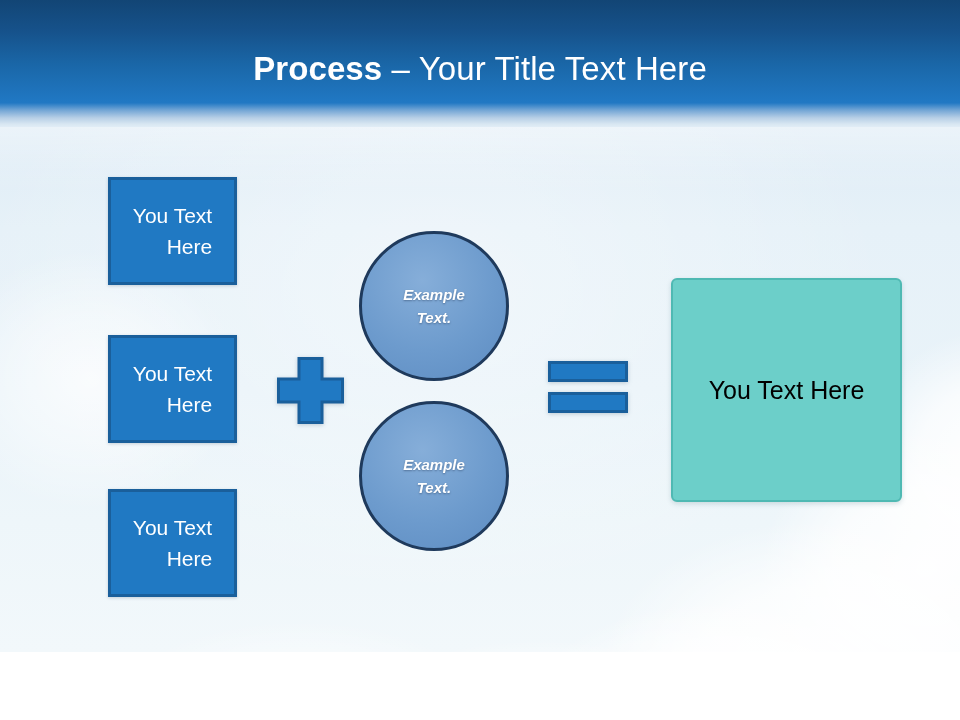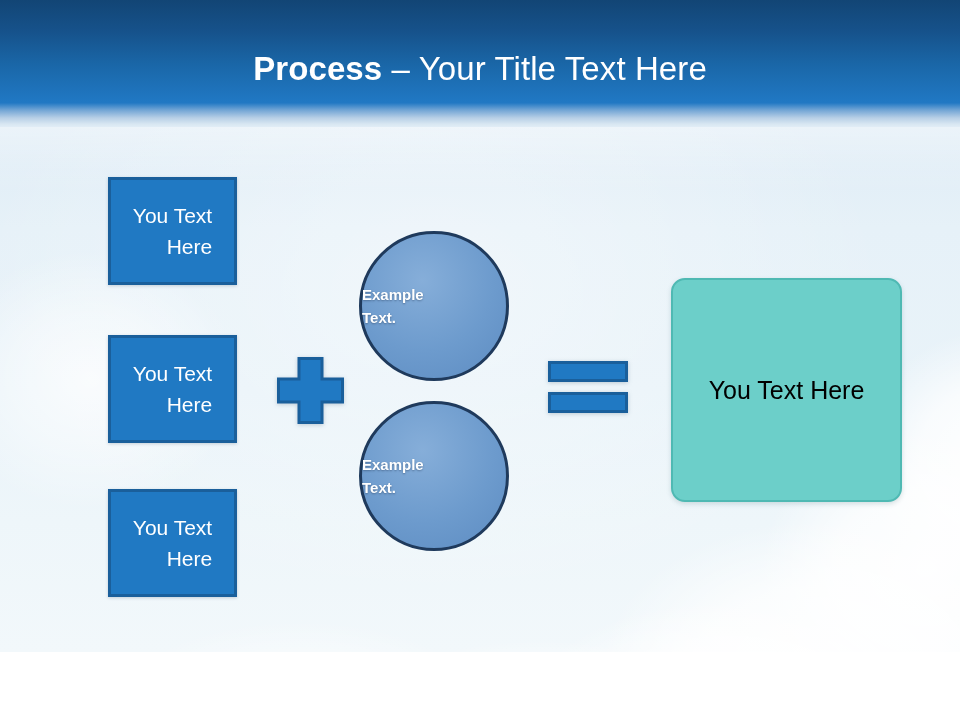--- a/index.html
+++ b/index.html
@@ -113,25 +113,26 @@
 
   
   .circle {
     position: absolute;
     border-radius: 50%;
     background: radial-gradient(circle at 42% 32%, #86aed9 0%, #6d9bcd 55%, #5d8cc2 100%);
     border: 3px solid #1f3a5c;
     box-sizing: border-box;
     display: flex;
     flex-direction: column;
-    align-items: flex-start;
+    align-items: center;
     justify-content: center;
     color: #ffffff;
     font-size: 15px;
     font-weight: bold;
+    font-style: italic;
     line-height: 23px;
     text-align: center;
     text-shadow: 0 1px 2px rgba(30,50,80,0.45);
   }
   .circle-1 { left: 359px; top: 231px; width: 150px; height: 150px; }
   .circle-2 { left: 359px; top: 401px; width: 150px; height: 150px; }
 
   
   .equals-wrap {
     position: absolute;
@@ -151,21 +152,21 @@
   .eq-bar-top    { top: 0px; }
   .eq-bar-bottom { top: 31px; }
 
   
   .teal-box {
     position: absolute;
     left: 671px; top: 278px;
     width: 231px; height: 224px;
     background: #6ccfc9;
     border: 2px solid #4fb9b3;
-    border-radius: 14px;
+    border-radius: 6px;
     box-sizing: border-box;
     display: flex;
     align-items: center;
     justify-content: center;
     color: #000000;
     font-size: 25px;
     line-height: 32px;
     text-align: center;
     box-shadow: 0 2px 5px rgba(40,90,100,0.18);
   }

